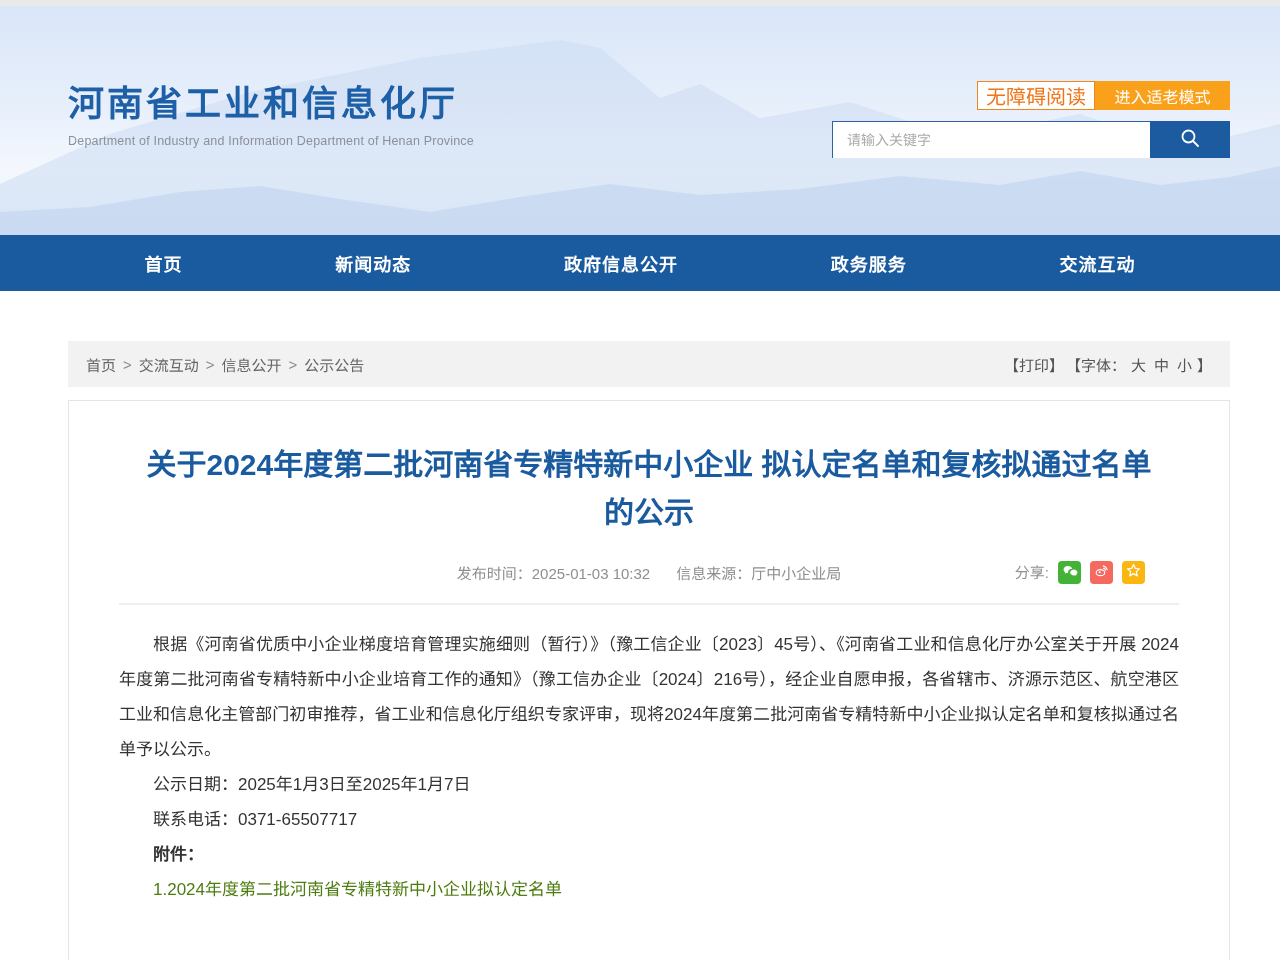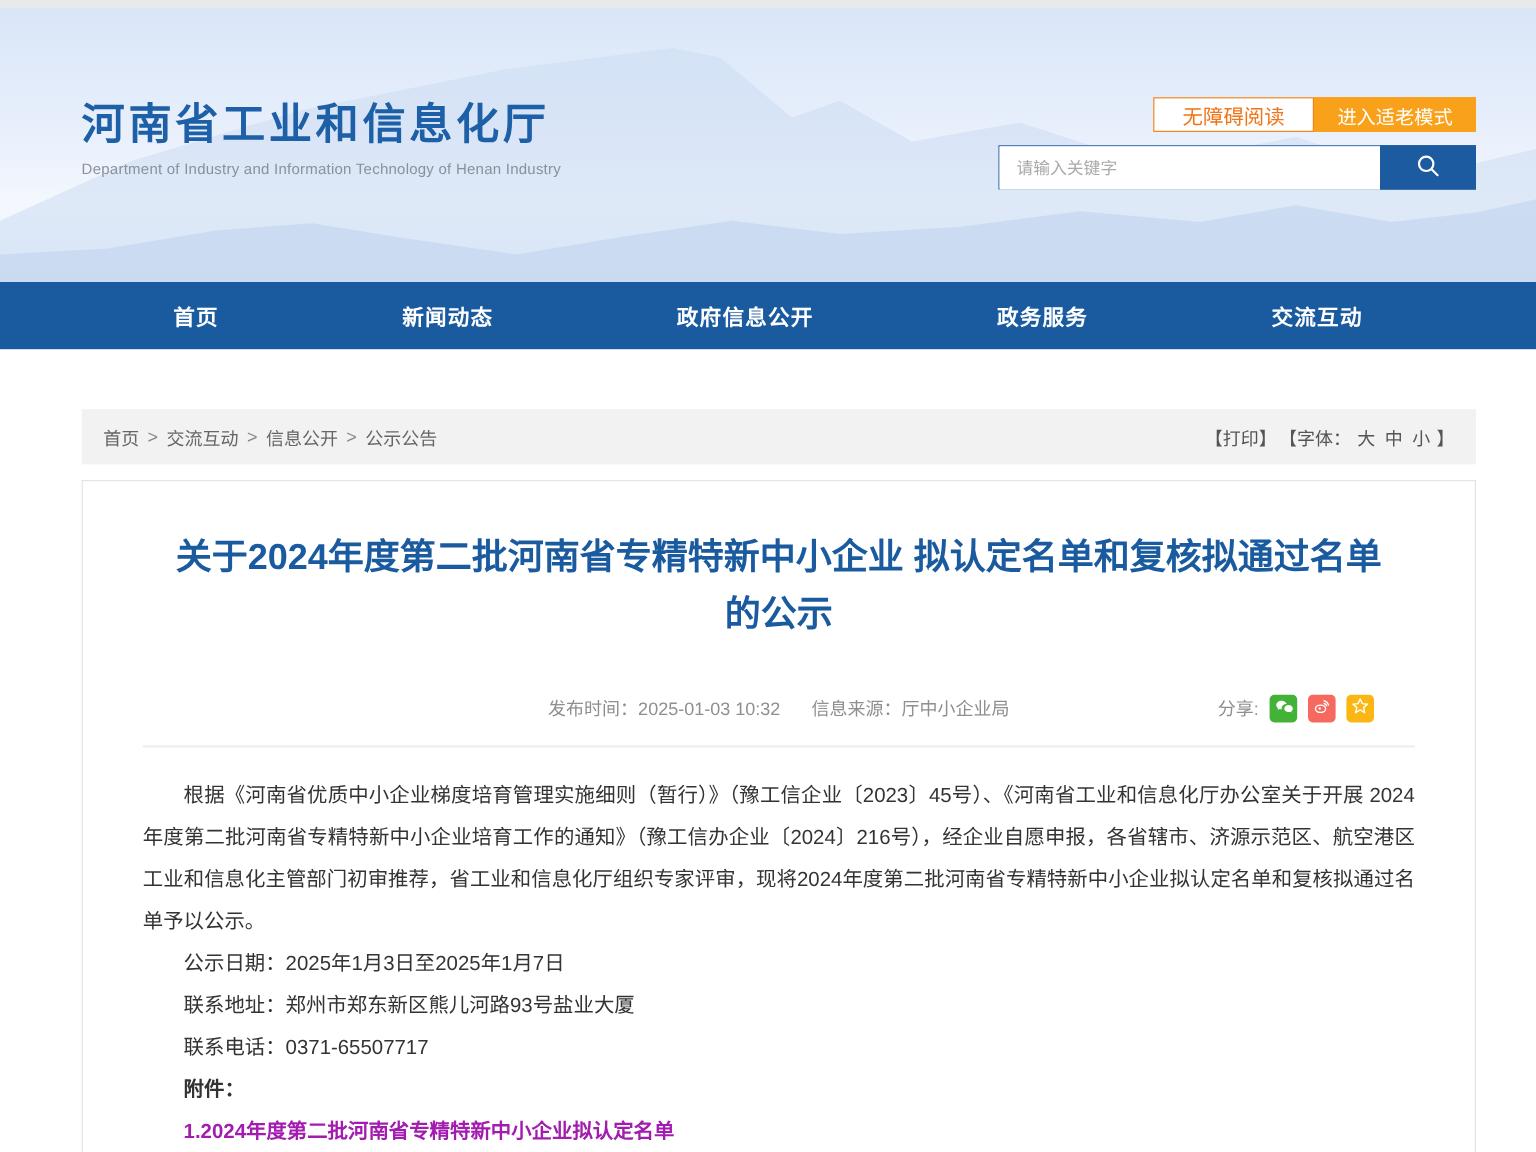--- a/index.html
+++ b/index.html
@@ -13,22 +13,22 @@
   .banner { position: relative; height: 229px; width: 100%;
     background: linear-gradient(180deg, #d9e6f8 0%, #e6eefb 40%, #f4f8fe 72%, #e9f0fb 100%);
     overflow: hidden; }
   .banner svg.mountains { position: absolute; left: 0; top: 0; width: 1280px; height: 229px; }
 
   .logo-block { position: absolute; left: 68px; top: 68px; }
   .logo-title { font-size: 36px; font-weight: bold; color: #1d60a7; letter-spacing: 3px; }
   .logo-sub { font-size: 12.5px; color: #8b919c; margin-top: 8px; letter-spacing: 0.2px; }
 
   .access-buttons { position: absolute; top: 75px; right: 50px; display: flex; }
-  .btn-accessibility { width: 134px; height: 29px; background: #fff; border: 1px solid #f08519;
-    color: #f07418; font-size: 17px; display: flex; align-items: center; justify-content: center; cursor: pointer; }
+  .btn-accessibility { width: 118px; height: 29px; background: #fff; border: 1px solid #f08519;
+    color: #f07418; font-size: 20px; display: flex; align-items: center; justify-content: center; cursor: pointer; }
   .btn-elder { width: 135px; height: 29px; background: #f9a11b; border: 1px solid #f9a11b;
     color: #fff; font-size: 16px; display: flex; align-items: center; justify-content: center; cursor: pointer; }
 
   .search-bar { position: absolute; top: 115px; right: 50px; display: flex; width: 398px; height: 37px;
     border: 1px solid #2b62a7; background: #fff; }
   .search-input { flex: 1; border: none; outline: none; padding: 18px 14px; font-size: 14px; color: #333;
     font-family: "Liberation Sans", "DejaVu Sans", sans-serif; }
   .search-input::placeholder { color: #aaa; }
   .search-btn { width: 80px; height: 37px; margin: -1px -1px -1px 0; background: #1c5ba0; border: none;
     display: flex; align-items: center; justify-content: center; cursor: pointer; }
@@ -46,54 +46,54 @@
   .crumb-link { cursor: pointer; }
   .page-tools { font-size: 15px; color: #555; display: flex; align-items: center; gap: 2px; }
   .page-tools .tool { cursor: pointer; }
   .page-tools .size { cursor: pointer; margin: 0 3px; }
 
   
   .article-box { margin: 13px 50px 0 68px; background: #fff; border: 1px solid #e4e4e4;
     min-height: 700px; padding: 40px 50px 40px 50px; }
   .article-title { color: #1a5a9e; font-size: 30px; font-weight: bold; text-align: center;
     line-height: 48px; padding: 0 20px; }
-  .meta-row { position: relative; margin-top: 42px; height: 26px; }
+  .meta-row { position: relative; margin-top: 24px; height: 26px; }
   .meta-center { text-align: center; font-size: 15px; color: #8f8f8f; line-height: 26px; }
   .meta-center .gap { display: inline-block; width: 26px; }
   .share-block { position: absolute; right: 34px; top: 0; display: flex; align-items: flex-start; gap: 9px; }
   .share-label { font-size: 15px; color: #8f8f8f; }
   .share-icon { width: 23px; height: 23px; border-radius: 4px; display: flex; align-items: center;
     justify-content: center; cursor: pointer; }
   .share-wechat { background: #43b337; }
   .share-weibo  { background: #f5695e; }
   .share-star   { background: #fbb612; }
 
   .divider { height: 2px; background: #efefef; margin-top: 16px; }
 
   .article-body { margin-top: 22px; }
   .article-body p { font-size: 17px; color: #333; line-height: 35px; text-align: justify;
     text-indent: 2em; }
   .attach-row { display: flex; font-size: 17px; line-height: 35px; padding-left: 34px; flex-direction: column; }
   .attach-label { font-weight: bold; color: #333; width: 66px; flex: none; }
-  .attach-link { color: #a21caf; font-weight: bold; cursor: pointer; text-decoration: none; }
+  .attach-link { color: #4d7c0f; font-weight: normal; cursor: pointer; text-decoration: none; }
 </style>
 </head>
 <body>
 
 <div class="top-strip"></div>
 
 <div class="banner">
   <svg class="mountains" viewBox="0 0 1280 229" preserveAspectRatio="none">
     <polygon fill="#ccdcf3" opacity="0.55" points="0,178 110,128 250,86 420,52 560,34 600,42 660,92 700,78 760,112 850,96 960,132 1080,108 1180,142 1280,118 1280,229 0,229"></polygon>
     <polygon fill="#c0d3ee" opacity="0.6" points="0,229 0,206 90,201 180,186 260,180 340,193 430,206 520,191 610,178 700,189 800,183 900,170 1000,179 1080,165 1160,179 1230,171 1280,160 1280,229"></polygon>
   </svg>
 
   <div class="logo-block">
     <div class="logo-title">河南省工业和信息化厅</div>
-    <div class="logo-sub">Department of Industry and Information Technology of Henan Industry</div>
+    <div class="logo-sub">Department of Industry and Information Department of Henan Province</div>
   </div>
 
   <div class="access-buttons">
     <div class="btn-accessibility">无障碍阅读</div>
     <div class="btn-elder">进入适老模式</div>
   </div>
 
   <div class="search-bar">
     <input class="search-input" type="text" placeholder="请输入关键字" style="">
     <button class="search-btn">
@@ -171,21 +171,20 @@
         </span>
       </span>
     </div>
   </div>
 
   <div class="divider"></div>
 
   <div class="article-body">
     <p>根据《河南省优质中小企业梯度培育管理实施细则（暂行）》（豫工信企业〔2023〕45号）、《河南省工业和信息化厅办公室关于开展 2024年度第二批河南省专精特新中小企业培育工作的通知》（豫工信办企业〔2024〕216号），经企业自愿申报，各省辖市、济源示范区、航空港区工业和信息化主管部门初审推荐，省工业和信息化厅组织专家评审，现将2024年度第二批河南省专精特新中小企业拟认定名单和复核拟通过名单予以公示。</p>
     <p>公示日期：2025年1月3日至2025年1月7日</p>
-    <p>联系地址：郑州市郑东新区熊儿河路93号盐业大厦</p>
     <p>联系电话：0371-65507717</p>
 
     <div class="attach-row">
       <span class="attach-label">附件：</span>
       <a class="attach-link">1.2024年度第二批河南省专精特新中小企业拟认定名单</a>
     </div>
 
   </div>
 </div>
 

